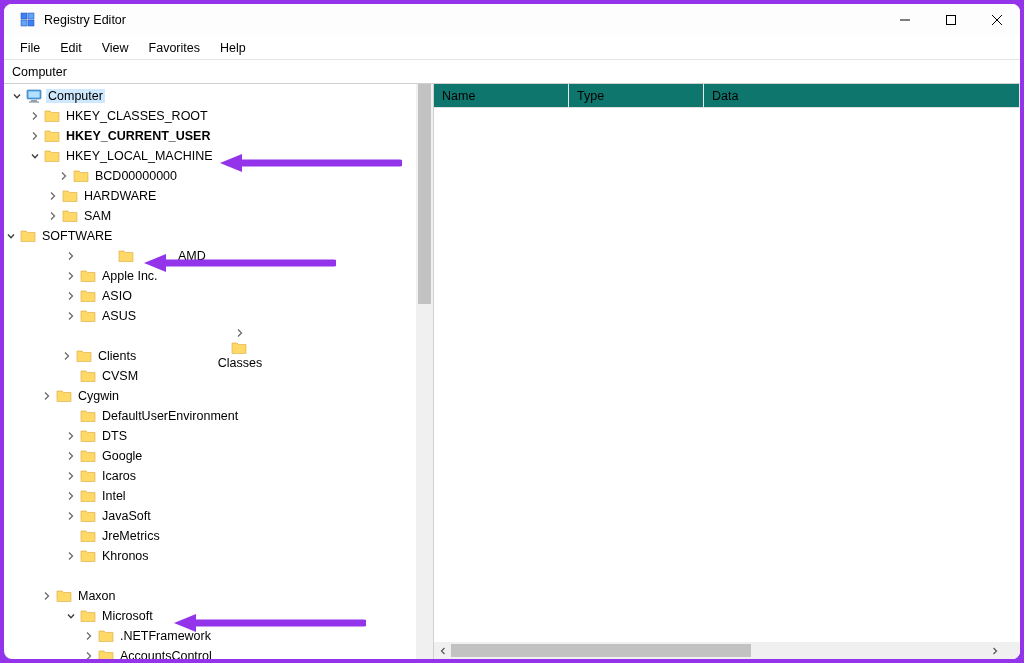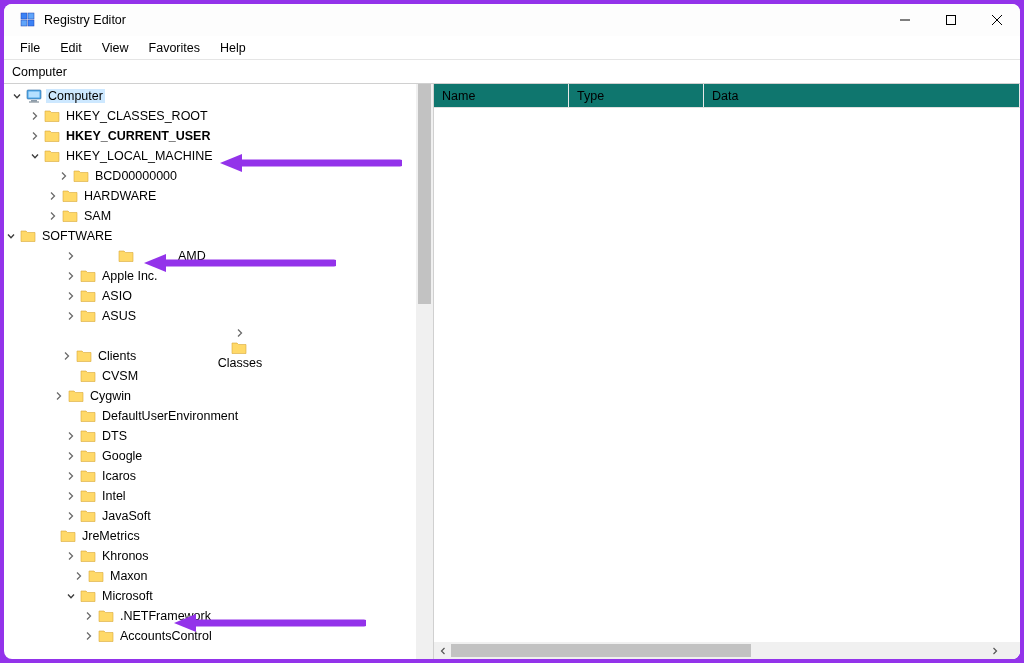--- a/index.html
+++ b/index.html
@@ -264,21 +264,21 @@
               <svg width="10" height="10" viewBox="0 0 10 10">
                 <path d="M3 1.5 L6.5 5 L3 8.5" fill="none" stroke="#6b6b6b" stroke-width="1.3"></path>
               </svg>
             </span>
             <span class="folder-icon"><svg width="16" height="16" viewBox="0 0 16 16">
                 <path d="M1 3 h5 l1.5 1.5 H15 v9 H1 z" fill="#ffd968" stroke="#d9a93b" stroke-width="0.6"></path>
                 <path d="M1 3 h5 l1.5 1.5 H7.5 L6 3.2 z" fill="#e8b13a"></path>
               </svg></span>
             <span class="node-label">CVSM</span>
           </div>
-          <div class="tree-node" style="padding-left: 48px;">
+          <div class="tree-node" style="padding-left: 36px;">
             <span class="expander">
               <svg width="10" height="10" viewBox="0 0 10 10">
                 <path d="M3 1.5 L6.5 5 L3 8.5" fill="none" stroke="#6b6b6b" stroke-width="1.3"></path>
               </svg>
             </span>
             <span class="folder-icon"><svg width="16" height="16" viewBox="0 0 16 16">
                 <path d="M1 3 h5 l1.5 1.5 H15 v9 H1 z" fill="#ffd968" stroke="#d9a93b" stroke-width="0.6"></path>
                 <path d="M1 3 h5 l1.5 1.5 H7.5 L6 3.2 z" fill="#e8b13a"></path>
               </svg></span>
             <span class="node-label">Cygwin</span>
@@ -348,21 +348,21 @@
               <svg width="10" height="10" viewBox="0 0 10 10">
                 <path d="M3 1.5 L6.5 5 L3 8.5" fill="none" stroke="#6b6b6b" stroke-width="1.3"></path>
               </svg>
             </span>
             <span class="folder-icon"><svg width="16" height="16" viewBox="0 0 16 16">
                 <path d="M1 3 h5 l1.5 1.5 H15 v9 H1 z" fill="#ffd968" stroke="#d9a93b" stroke-width="0.6"></path>
                 <path d="M1 3 h5 l1.5 1.5 H7.5 L6 3.2 z" fill="#e8b13a"></path>
               </svg></span>
             <span class="node-label">JavaSoft</span>
           </div>
-          <div class="tree-node" style="padding-left: 40px;">
+          <div class="tree-node" style="padding-left: 60px;">
             <span class="expander blank">
               <svg width="10" height="10" viewBox="0 0 10 10">
                 <path d="M3 1.5 L6.5 5 L3 8.5" fill="none" stroke="#6b6b6b" stroke-width="1.3"></path>
               </svg>
             </span>
             <span class="folder-icon"><svg width="16" height="16" viewBox="0 0 16 16">
                 <path d="M1 3 h5 l1.5 1.5 H15 v9 H1 z" fill="#ffd968" stroke="#d9a93b" stroke-width="0.6"></path>
                 <path d="M1 3 h5 l1.5 1.5 H7.5 L6 3.2 z" fill="#e8b13a"></path>
               </svg></span>
             <span class="node-label">JreMetrics</span>
@@ -372,21 +372,21 @@
               <svg width="10" height="10" viewBox="0 0 10 10">
                 <path d="M3 1.5 L6.5 5 L3 8.5" fill="none" stroke="#6b6b6b" stroke-width="1.3"></path>
               </svg>
             </span>
             <span class="folder-icon"><svg width="16" height="16" viewBox="0 0 16 16">
                 <path d="M1 3 h5 l1.5 1.5 H15 v9 H1 z" fill="#ffd968" stroke="#d9a93b" stroke-width="0.6"></path>
                 <path d="M1 3 h5 l1.5 1.5 H7.5 L6 3.2 z" fill="#e8b13a"></path>
               </svg></span>
             <span class="node-label">Khronos</span>
           </div>
-          <div class="tree-node" style="padding-left: 68px;">
+          <div class="tree-node" style="padding-left: 36px; margin-top: 20px;">
             <span class="expander">
               <svg width="10" height="10" viewBox="0 0 10 10">
                 <path d="M3 1.5 L6.5 5 L3 8.5" fill="none" stroke="#6b6b6b" stroke-width="1.3"></path>
               </svg>
             </span>
             <span class="folder-icon"><svg width="16" height="16" viewBox="0 0 16 16">
                 <path d="M1 3 h5 l1.5 1.5 H15 v9 H1 z" fill="#ffd968" stroke="#d9a93b" stroke-width="0.6"></path>
                 <path d="M1 3 h5 l1.5 1.5 H7.5 L6 3.2 z" fill="#e8b13a"></path>
               </svg></span>
             <span class="node-label">Maxon</span>

